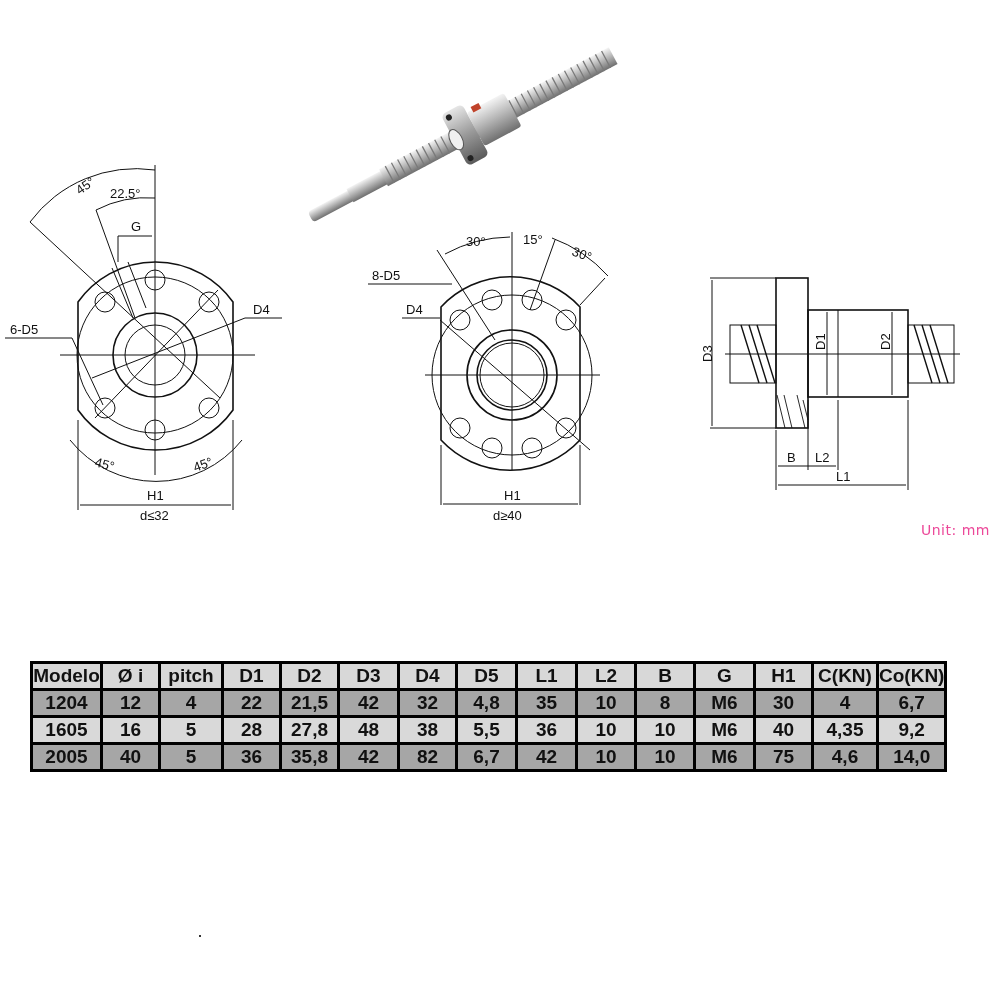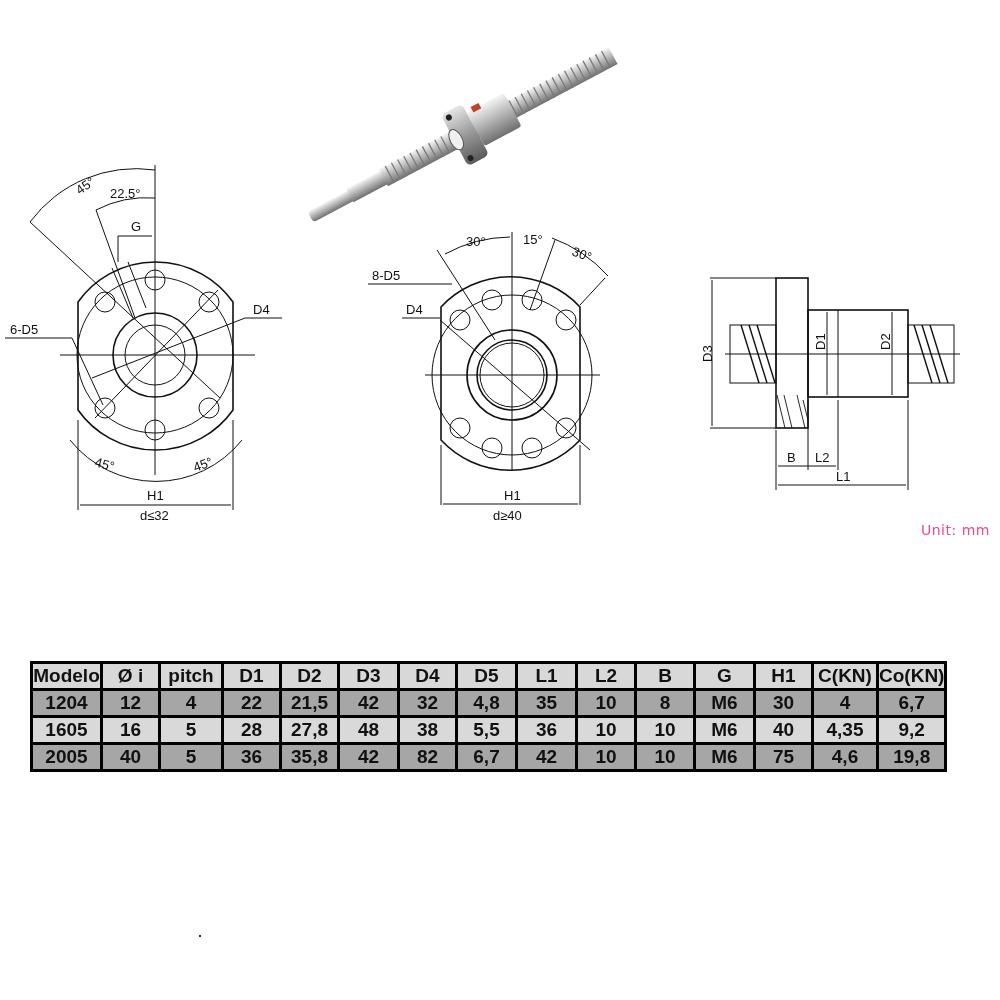--- a/index.html
+++ b/index.html
@@ -249,18 +249,18 @@
     <td>35,8</td>
     <td>42</td>
     <td>82</td>
     <td>6,7</td>
     <td>42</td>
     <td>10</td>
     <td>10</td>
     <td>M6</td>
     <td>75</td>
     <td>4,6</td>
-    <td>19,8</td>
+    <td>14,0</td>
   </tr>
 </tbody>
   </table>
 
 <div class="dot"></div>
 
 </body></html>

